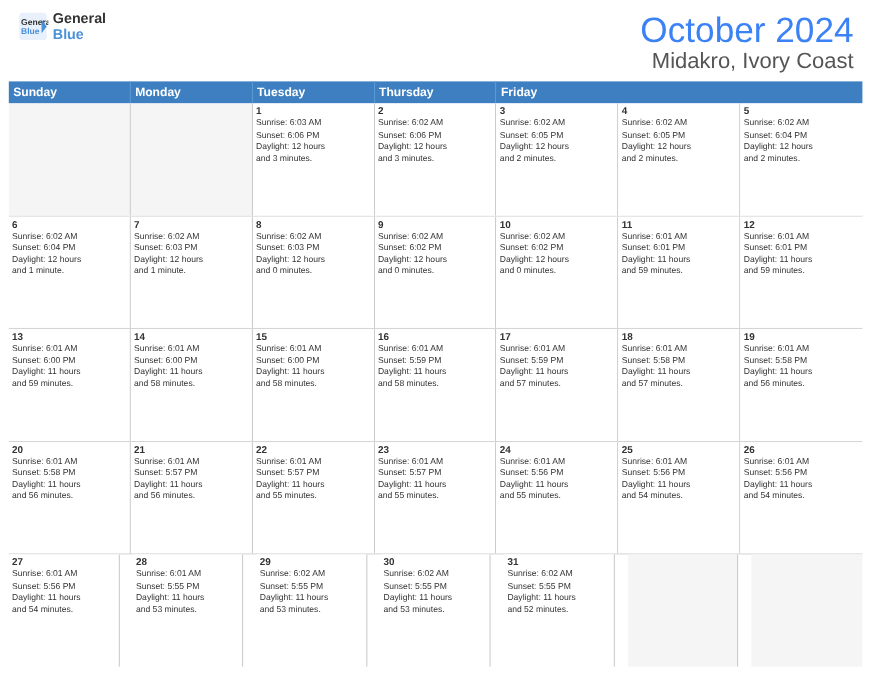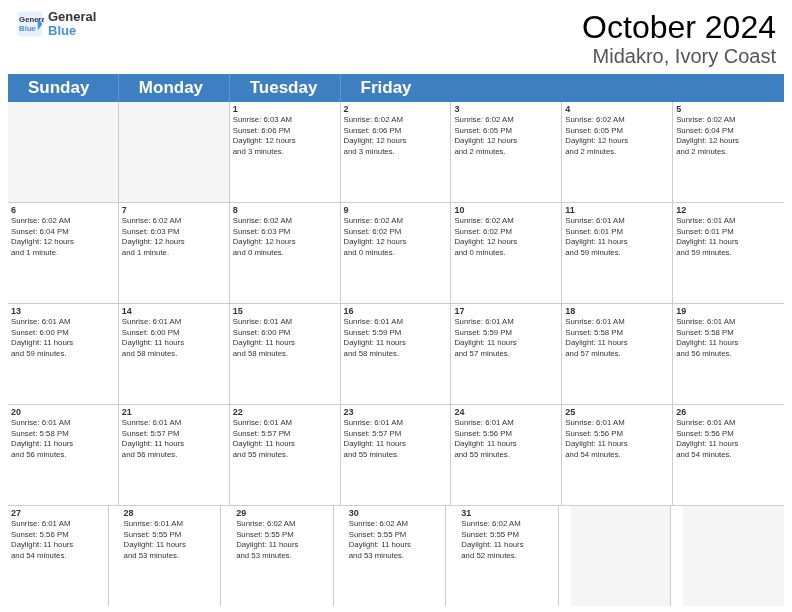--- a/index.html
+++ b/index.html
@@ -31,43 +31,43 @@
     .logo-icon {
       width: 28px;
       height: 28px;
     }
     .title-block {
       text-align: right;
     }
     .month-title {
       font-size: 32px;
       font-weight: 300;
-      color: #000000;
+      color: #3b82f6;
       line-height: 1.1;
     }
     .location {
       font-size: 20px;
       color: #555;
     }
     .calendar {
       flex: 1;
       display: flex;
       flex-direction: column;
       padding: 0 8px 6px 8px;
     }
     .cal-header {
       display: grid;
       grid-template-columns: repeat(7, 1fr);
       background: #3d7fc1;
     }
     .cal-header-cell {
       color: #fff;
-      font-size: 17px;
+      font-size: 11px;
       font-weight: bold;
-      padding: 4px 20px;
+      padding: 4px 4px;
       text-align: left;
       border-right: 1px solid #5a9ad4;
     }
     .cal-header-cell:last-child { border-right: none; }
     .cal-body {
       flex: 1;
       display: flex;
       flex-direction: column;
     }
     .cal-row {
@@ -123,20 +123,21 @@
       <div class="month-title">October 2024</div>
       <div class="location">Midakro, Ivory Coast</div>
     </div>
   </div>
 
   <div class="calendar">
     <div class="cal-header">
     <div class="cal-header-cell">Sunday</div>
         <div class="cal-header-cell">Monday</div>
         <div class="cal-header-cell">Tuesday</div>
+        <div class="cal-header-cell">Thursday</div>
         <div class="cal-header-cell">Friday</div>
       </div>
     <div class="cal-body">
     <div class="cal-row">
           <div class="cal-cell empty"></div>
           <div class="cal-cell empty"></div>
           <div class="cal-cell">
             <span class="cell-date">1</span>
             <div class="cell-info" style="white-space: pre-line;">Sunrise: 6:03 AM
 Sunset: 6:06 PM

